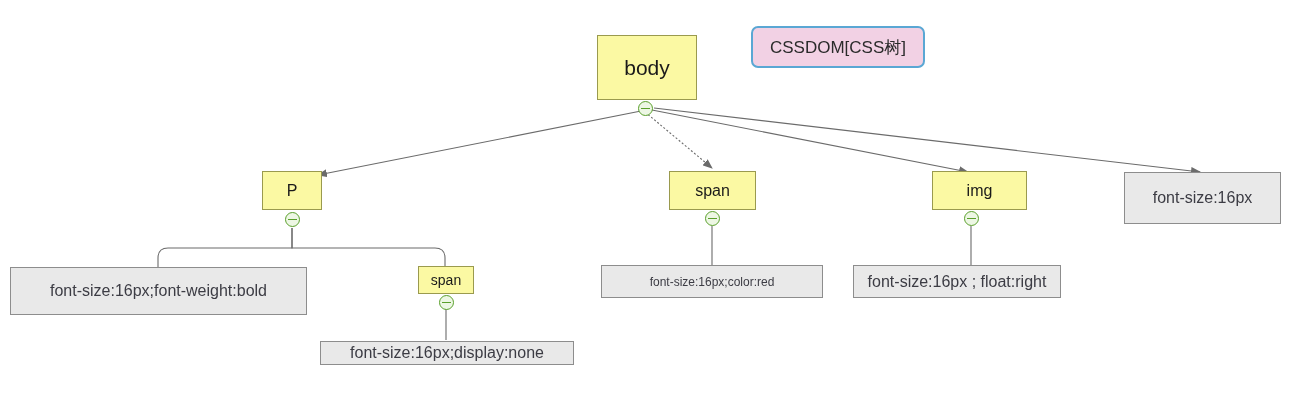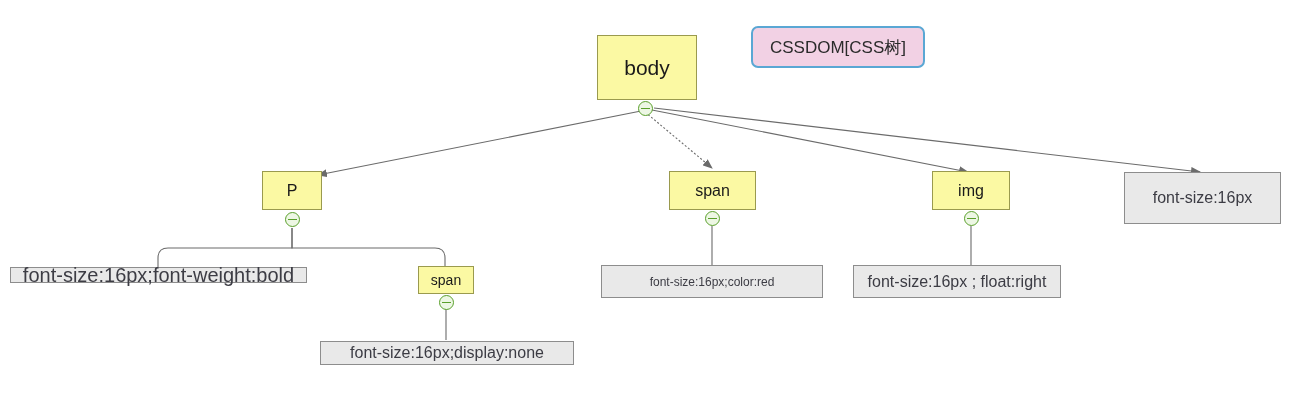--- a/index.html
+++ b/index.html
@@ -112,30 +112,30 @@
   <div class="node element-node" style="left:262px; top:171px; width:60px; height:39px; font-size:16px;">
     <span>P</span>
   </div>
   <div class="collapse-icon" style="left:285px; top:212px;"></div>
 
   <div class="node element-node" style="left:669px; top:171px; width:87px; height:39px; font-size:16px;">
     <span>span</span>
   </div>
   <div class="collapse-icon" style="left:705px; top:211px;"></div>
 
-  <div class="node element-node" style="left:932px; top:171px; width:78px; height:39px; font-size:16px;">
+  <div class="node element-node" style="left:932px; top:171px; width:95px; height:39px; font-size:16px;">
     <span>img</span>
   </div>
   <div class="collapse-icon" style="left:964px; top:211px;"></div>
 
   <div class="node leaf-node" style="left:1124px; top:172px; width:157px; height:52px; font-size:16px;">
     <span>font-size:16px</span>
   </div>
 
-  <div class="node leaf-node" style="left:10px; top:267px; width:297px; height:16px; font-size:20px;">
+  <div class="node leaf-node" style="left:10px; top:267px; width:297px; height:48px; font-size:16px;">
     <span>font-size:16px;font-weight:bold</span>
   </div>
 
   <div class="node element-node" style="left:418px; top:266px; width:56px; height:28px; font-size:14px;">
     <span>span</span>
   </div>
   <div class="collapse-icon" style="left:439px; top:295px;"></div>
 
   <div class="node leaf-node" style="left:320px; top:341px; width:254px; height:24px; font-size:16px;">
     <span>font-size:16px;display:none</span>

